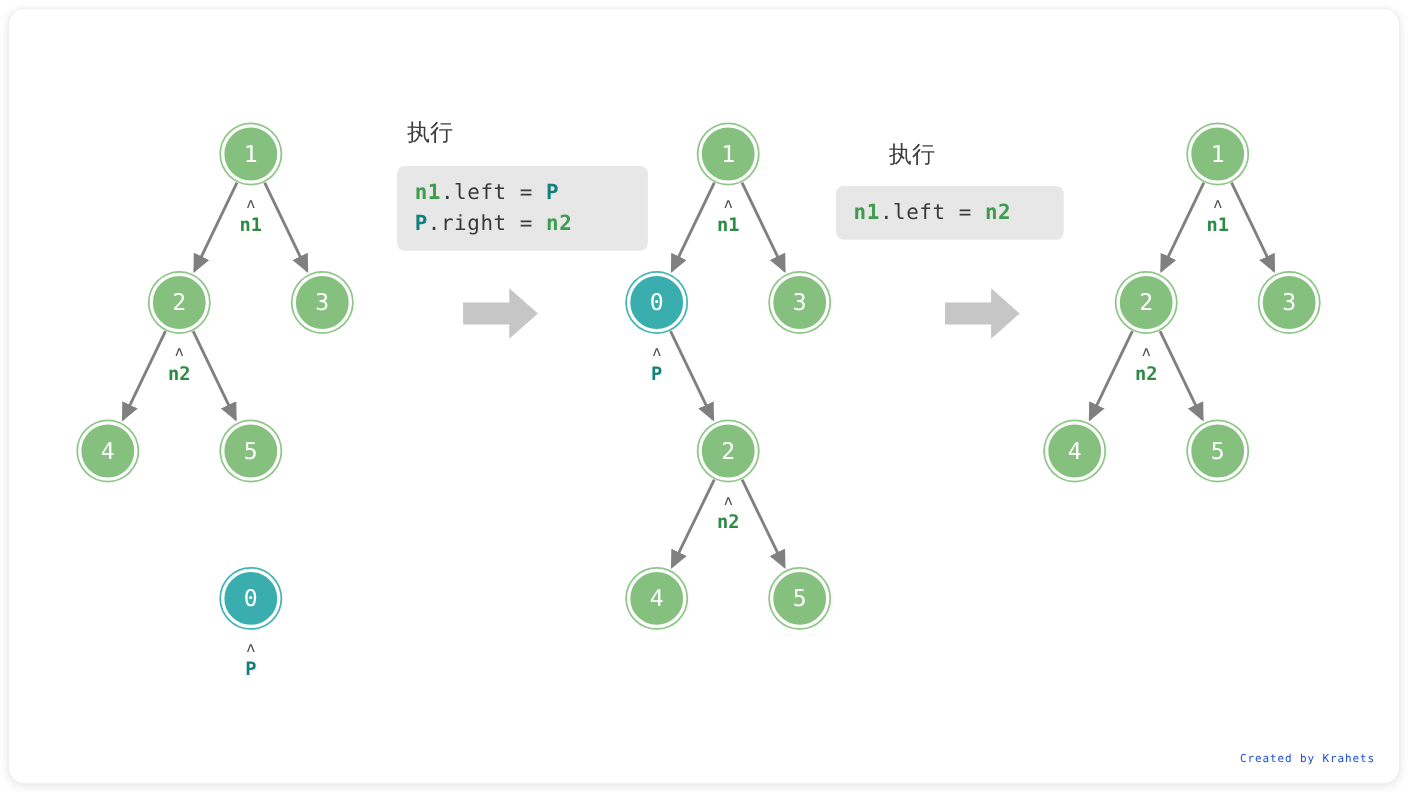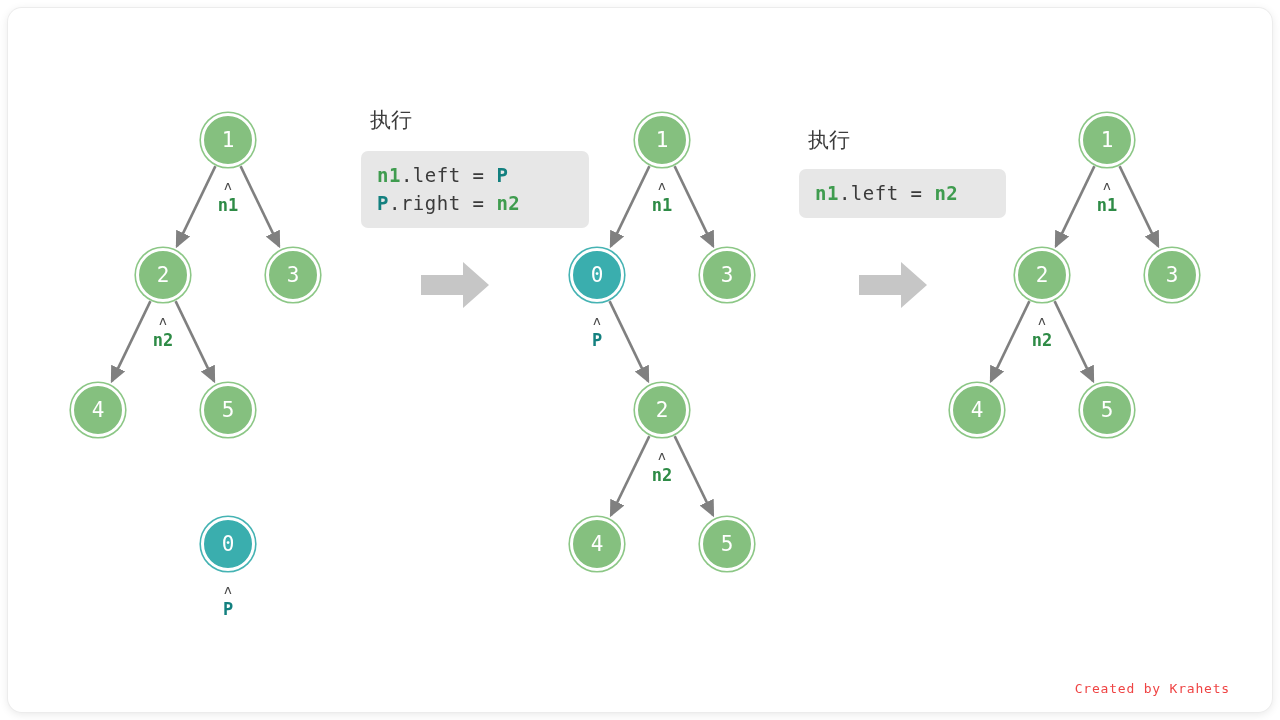--- a/index.html
+++ b/index.html
@@ -102,24 +102,24 @@
   }
   .codebox .v-green{color:#3f9c4f;font-weight:bold;}
   .codebox .v-teal{color:#13807f;font-weight:bold;}
 
   
   .steparrow{position:absolute;z-index:4;}
 
   
   .watermark{
     position:absolute;
-    right:42px;bottom:16px;
-    font-family:"DejaVu Sans Mono","Liberation Mono",monospace;
-    font-size:13px;
-    color:#ef4444;
+    right:22px;bottom:16px;
+    font-family:"DejaVu Sans Mono","Liberation Mono",monospace;
+    font-size:10px;
+    color:#1d4ed8;
     letter-spacing:0.8px;
     z-index:6;
   }
 </style>
 </head>
 <body>
 
 <div class="card">
   <div class="stage">
 
@@ -198,21 +198,21 @@
         </div>
       </div>
 
     <div class="exec-label" style="left:362px;top:98px;">执行</div>
     <div class="codebox" id="codebox-1" style="left:353px;top:143px;width:228px;">
         <div class="line"><span class="v-green">n1</span><span class="">.left = </span><span class="v-teal">P</span></div>
         <div class="line"><span class="v-teal">P</span><span class="">.right = </span><span class="v-green">n2</span></div>
       </div>
 
     <div class="exec-label" style="left:800px;top:118px;">执行</div>
-    <div class="codebox" id="codebox-2" style="left:791px;top:161px;width:207px;">
+    <div class="codebox" id="codebox-2" style="left:752px;top:161px;width:207px;">
         <div class="line"><span class="v-green">n1</span><span class="">.left = </span><span class="v-green">n2</span></div>
       </div>
 
     <svg class="steparrow" style="left:413px;top:252px;" width="70" height="50" viewBox="0 0 70 50">
       <path d="M0,15 L42,15 L42,2 L68,25 L42,48 L42,35 L0,35 z" fill="#c6c6c6"></path>
     </svg>
     <svg class="steparrow" style="left:851px;top:252px;" width="70" height="50" viewBox="0 0 70 50">
       <path d="M0,15 L42,15 L42,2 L68,25 L42,48 L42,35 L0,35 z" fill="#c6c6c6"></path>
     </svg>
 

